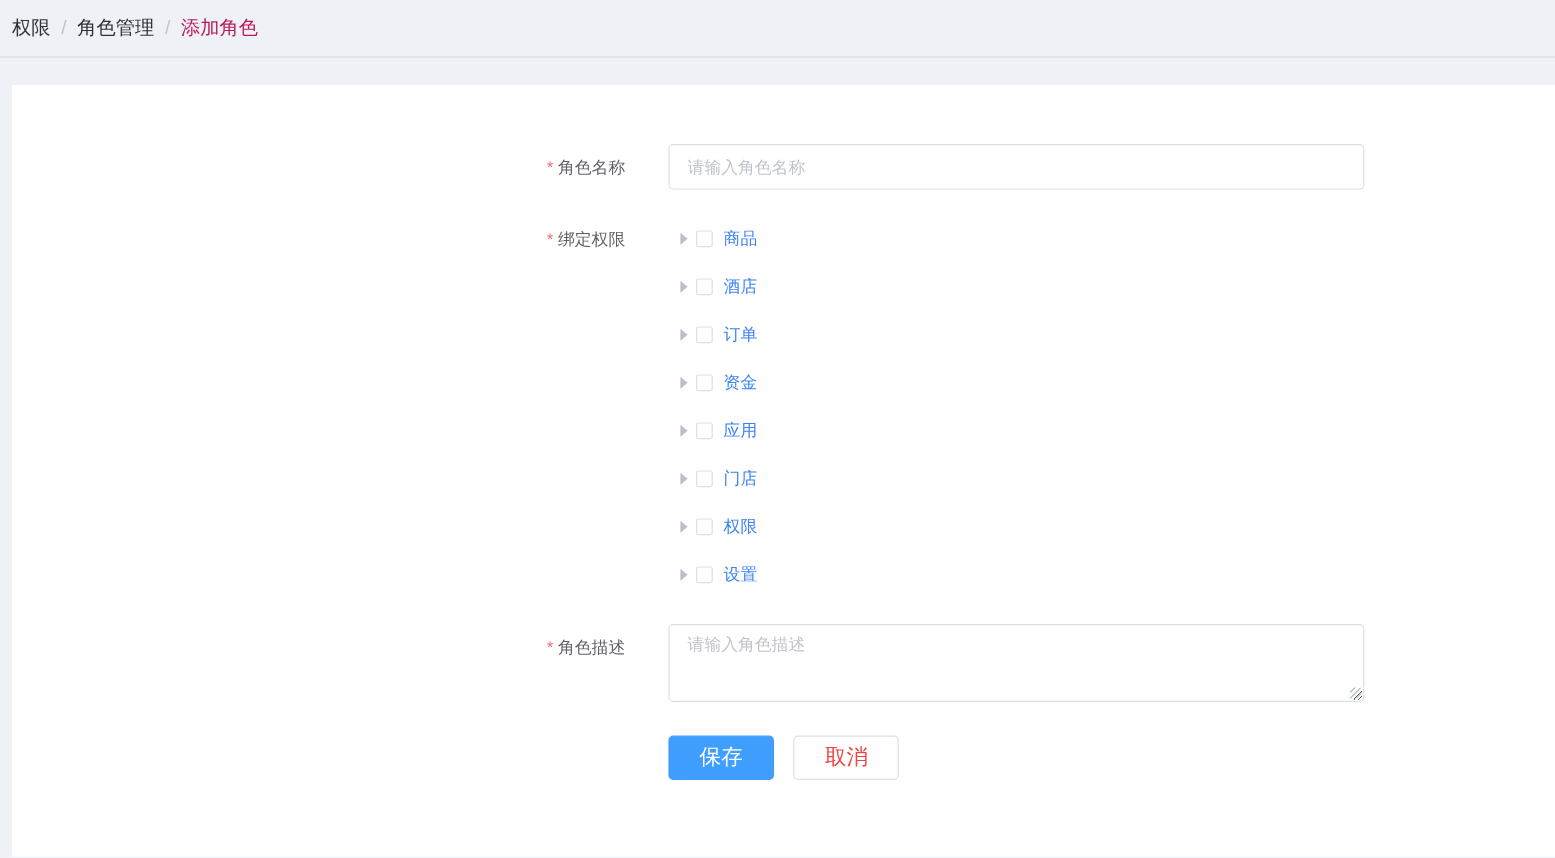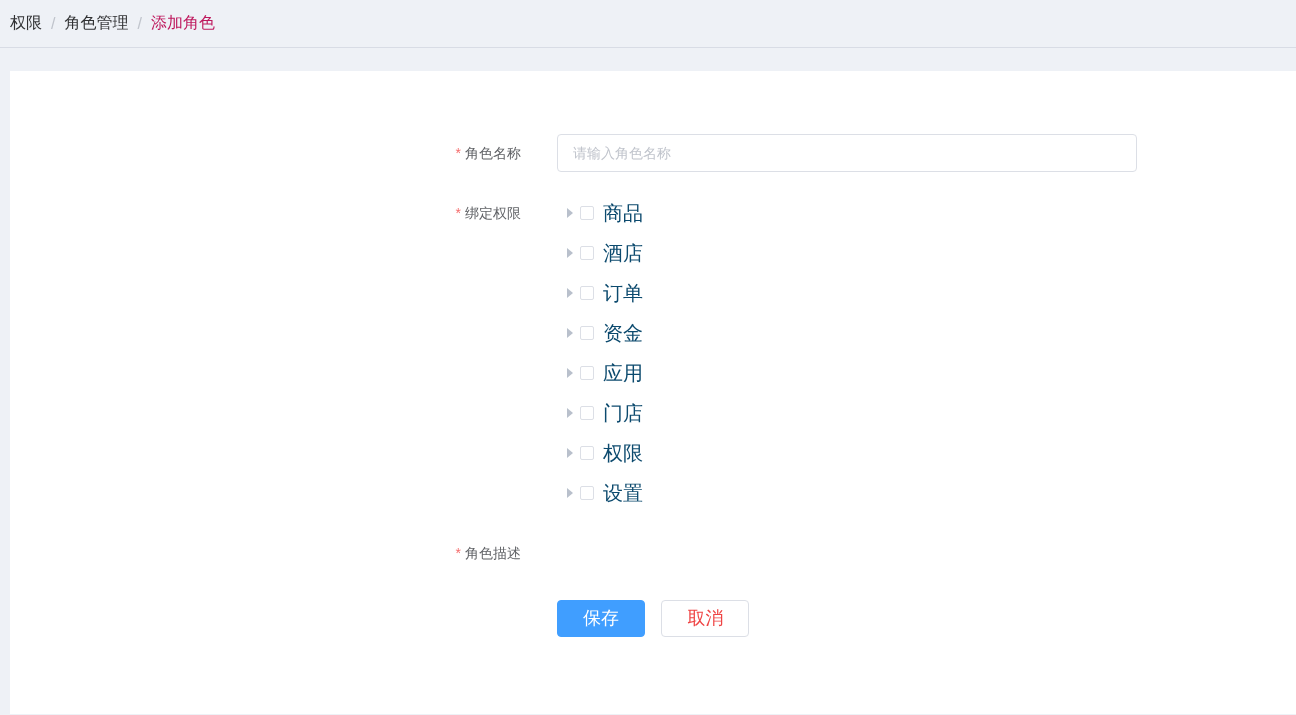--- a/index.html
+++ b/index.html
@@ -26,21 +26,21 @@
 
   
   .card {
     margin-left: 10px;
     margin-top: 23px;
     background: #ffffff;
     height: calc(715px - 72px);
     overflow: hidden;
   }
 
-  .form { padding-top: 63px; padding-left: 413px; }
+  .form { padding-top: 49px; padding-left: 413px; }
 
   .form-item { display: flex; align-items: flex-start; margin-bottom: 28px; }
   .form-item.tree-row { margin-bottom: 14px; }
 
   .form-label {
     width: 110px;
     padding-right: 12px;
     text-align: right;
     font-size: 14px;
     color: #606266;
@@ -86,21 +86,21 @@
     flex: none;
   }
   .checkbox {
     width: 14px; height: 14px;
     border: 1px solid #dcdfe6;
     border-radius: 2px;
     background: #fff;
     margin-right: 9px;
     flex: none;
   }
-  .tree-label { font-size: 20px; color: #0c4a6e; }
+  .tree-label { font-size: 14px; color: #3b82f6; }
 
   
   .textarea-wrap { position: relative; width: 580px; }
   .desc-textarea {
     width: 580px; height: 65px;
     border: 1px solid #dcdfe6;
     border-radius: 4px;
     padding: 8px 15px;
     font-size: 14px;
     color: #606266;
@@ -216,20 +216,24 @@
           <span class="tree-label">设置</span>
         </div>
 
       </div>
     </div>
 
     <div class="form-item">
       <label class="form-label">
         <span class="required-mark">*</span><span>角色描述</span>
       </label>
+      <div class="form-control textarea-wrap">
+        <textarea class="desc-textarea" placeholder="请输入角色描述" style=""></textarea>
+        <span class="resize-handle"></span>
+      </div>
     </div>
 
     <div class="form-item btn-row">
       <span class="form-label"></span>
       <div class="form-control">
         <button type="button" class="btn btn-primary">保存</button>
         <button type="button" class="btn btn-default">取消</button>
       </div>
     </div>
 

